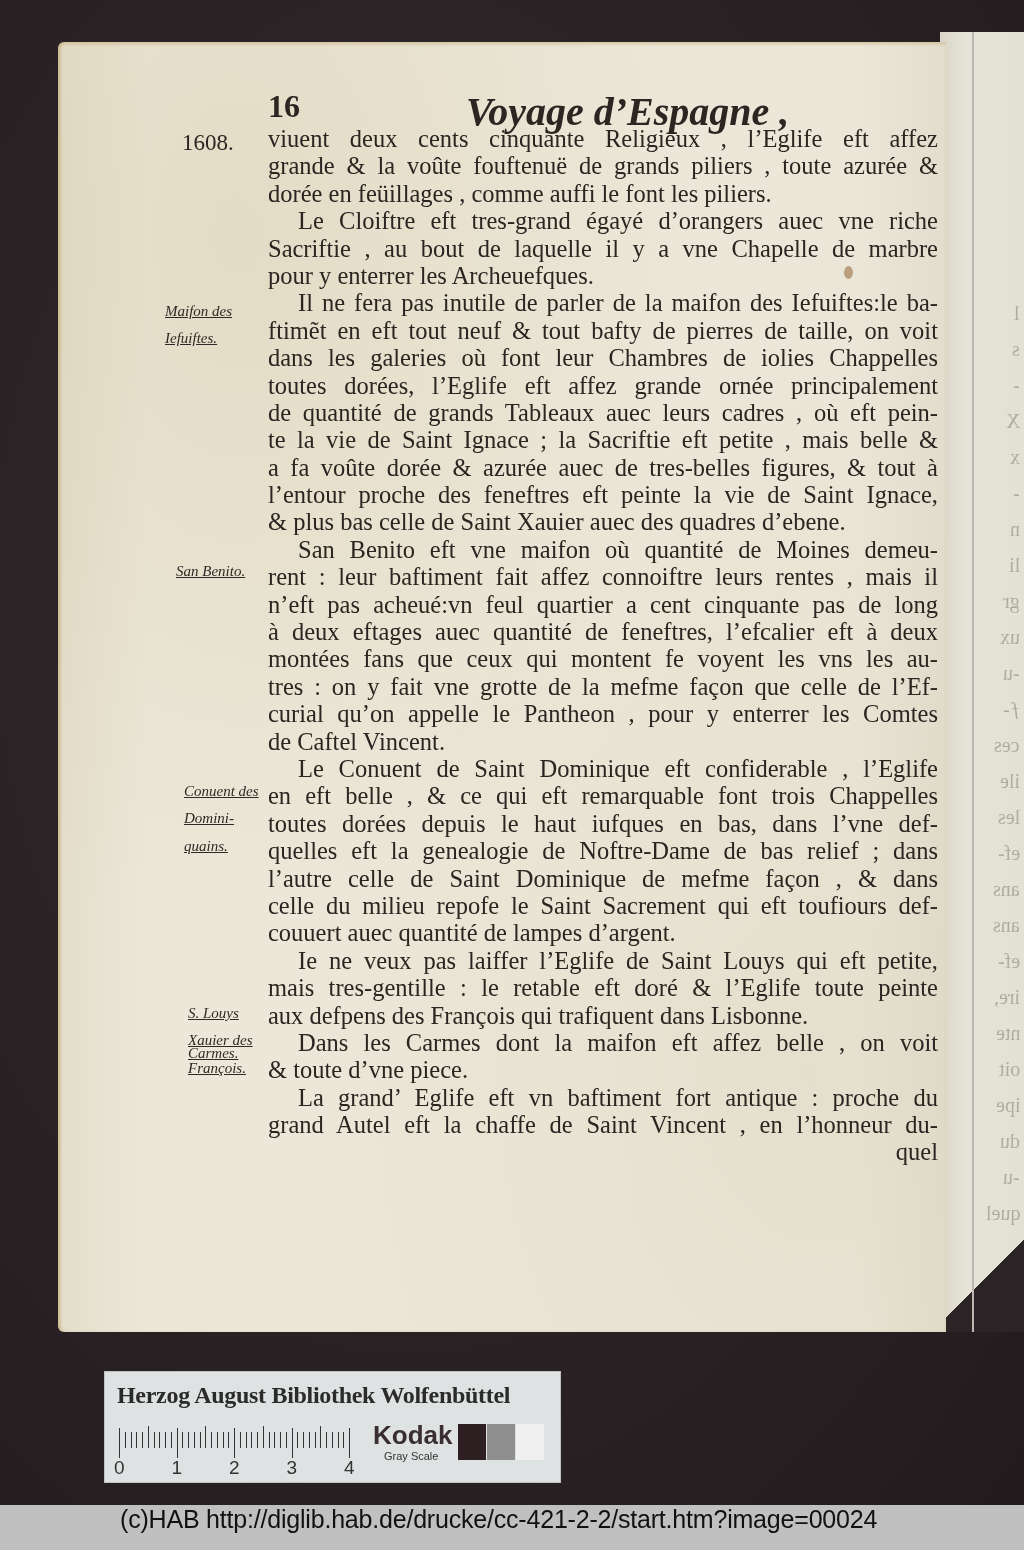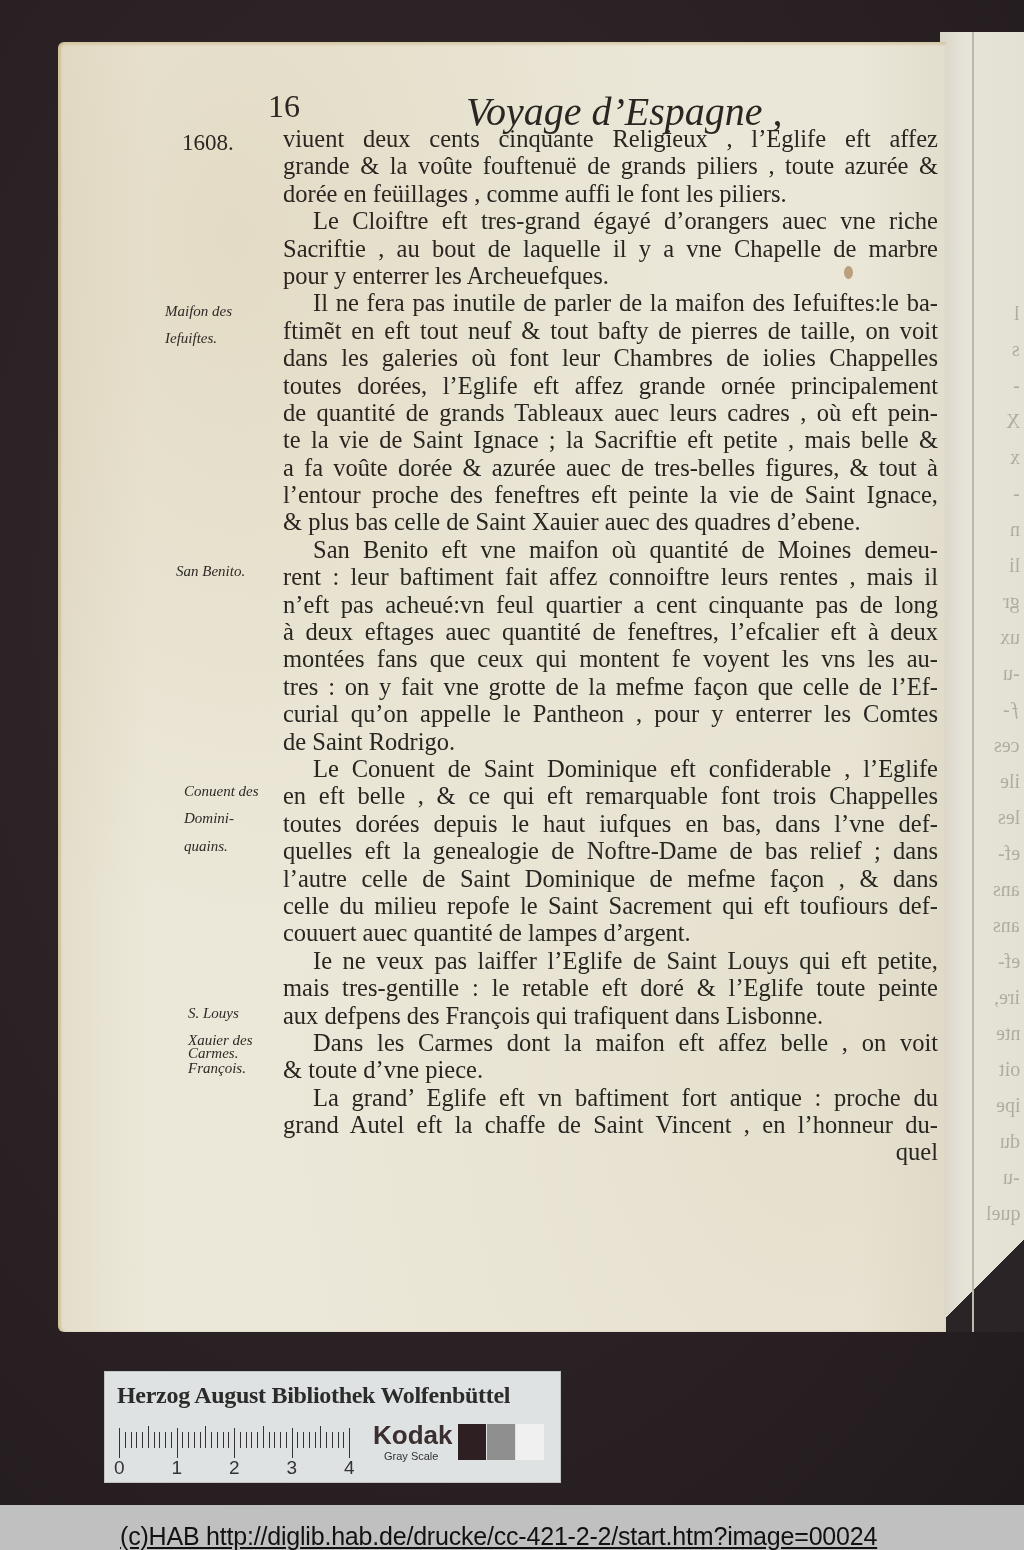--- a/index.html
+++ b/index.html
@@ -33,36 +33,36 @@
     .page {
       position: absolute; left: 58px; top: 42px; width: 888px; height: 1290px;
       background: #ebe6d6;
       background-image:
         radial-gradient(ellipse at 20% 15%, rgba(210,195,160,0.35) 0%, transparent 45%),
         radial-gradient(ellipse at 85% 80%, rgba(215,205,180,0.3) 0%, transparent 50%),
         linear-gradient(90deg, #e3ddca 0%, #ece8d9 10%, #ebe7d8 90%, #e2ddcd 100%);
       border-radius: 6px 0 0 6px;
       box-shadow: inset 3px 0 2px rgba(200,180,130,0.6), inset 0 3px 2px rgba(200,180,130,0.4);
     }
-    .running-head { position: absolute; top: 46px; left: 0; width: 100%; height: 40px; }
+    .running-head { position: absolute; top: 46px; left: 0; width: 100%; height: 40px; font-weight: bold; }
     .page-number { position: absolute; left: 210px; top: 0; font-size: 32px; color: #2b2622; }
     .running-title { position: absolute; left: 408px; top: 0; font-size: 40px; font-style: italic; color: #2b2622; }
     .year { position: absolute; left: 124px; top: 88px; font-size: 23px; color: #2b2622; }
     .body-text {
       position: absolute; left: 210px; top: 83px; width: 670px;
       font-size: 24.5px; line-height: 27.4px; color: #2a2521;
       text-align: justify;
     }
-    .line { display: block; height: 27.4px; white-space: nowrap; text-align-last: justify; margin-left: 15px; }
+    .line { display: block; height: 27.4px; white-space: nowrap; text-align-last: justify; }
     .line.indent { padding-left: 30px; }
     .line.last { text-align-last: left; }
     .line.right { text-align: right; text-align-last: right; }
     .marginal {
       position: absolute; font-style: italic; font-size: 15px; line-height: 27.4px;
-      color: #2e2925; white-space: nowrap;
+      color: #2e2925; white-space: nowrap; text-decoration: underline;
     }
     .stain { position: absolute; border-radius: 50%; background: rgba(150,100,50,0.55); }
 
     .target-card {
       position: absolute; left: 104px; top: 1371px; width: 455px; height: 110px;
       background: #dfe2e2; border: 1px solid #bfc3c3;
     }
     .card-title {
       position: absolute; left: 12px; top: 10px; font-size: 24px; font-weight: bold;
       font-family: "Liberation Serif", serif; color: #2b2b2b; white-space: nowrap;
@@ -76,22 +76,22 @@
     .kodak { position: absolute; left: 268px; top: 48px; font-family: "Liberation Sans", sans-serif;
       font-weight: bold; font-size: 26px; color: #3a2e30; }
     .kodak-sub { position: absolute; left: 279px; top: 78px; font-family: "Liberation Sans", sans-serif;
       font-size: 11px; color: #333; }
     .swatch { position: absolute; top: 52px; width: 28px; height: 36px; }
 
     .footer {
       position: absolute; left: 0; top: 1505px; width: 1024px; height: 45px; background: #c0c0c0;
     }
     .footer-text {
-      position: absolute; left: 120px; top: 17px; font-family: "Liberation Sans", sans-serif;
-      font-size: 25px; color: #111; white-space: nowrap; letter-spacing: -0.2px; text-decoration: underline;
+      position: absolute; left: 120px; top: 0; font-family: "Liberation Sans", sans-serif;
+      font-size: 25px; color: #111; white-space: nowrap; letter-spacing: -0.2px;
     }
   </style>
 </head>
 <body>
 
 <div class="backdrop"></div>
 
 <div class="facing-page" id="facing">
   <div class="shadow-fold"></div>
 <span class="bleed" style="top: 270px;">l</span>
@@ -145,21 +145,21 @@
       <span class="line">a fa voûte dorée &amp; azurée auec de tres-belles figures, &amp; tout à</span>
       <span class="line">l’entour proche des feneftres eft peinte la vie de Saint Ignace,</span>
       <span class="line last">&amp; plus bas celle de Saint Xauier auec des quadres d’ebene.</span>
       <span class="line indent">San Benito eft vne maifon où quantité de Moines demeu-</span>
       <span class="line">rent : leur baftiment fait affez connoiftre leurs rentes , mais il</span>
       <span class="line">n’eft pas acheué:vn feul quartier a cent cinquante pas de long</span>
       <span class="line">à deux eftages auec quantité de feneftres, l’efcalier eft à deux</span>
       <span class="line">montées fans que ceux qui montent fe voyent les vns les au-</span>
       <span class="line">tres : on y fait vne grotte de la mefme façon que celle de l’Ef-</span>
       <span class="line">curial qu’on appelle le Pantheon , pour y enterrer les Comtes</span>
-      <span class="line last">de Saint Rodrigo.</span>
+      <span class="line last">de Caftel Vincent.</span>
       <span class="line indent">Le Conuent de Saint Dominique eft confiderable , l’Eglife</span>
       <span class="line">en eft belle , &amp; ce qui eft remarquable font trois Chappelles</span>
       <span class="line">toutes dorées depuis le haut iufques en bas, dans l’vne def-</span>
       <span class="line">quelles eft la genealogie de Noftre-Dame de bas relief ; dans</span>
       <span class="line">l’autre celle de Saint Dominique de mefme façon , &amp; dans</span>
       <span class="line">celle du milieu repofe le Saint Sacrement qui eft toufiours def-</span>
       <span class="line last">couuert auec quantité de lampes d’argent.</span>
       <span class="line indent">Ie ne veux pas laiffer l’Eglife de Saint Louys qui eft petite,</span>
       <span class="line">mais tres-gentille : le retable eft doré &amp; l’Eglife toute peinte</span>
       <span class="line last">aux defpens des François qui trafiquent dans Lisbonne.</span>

